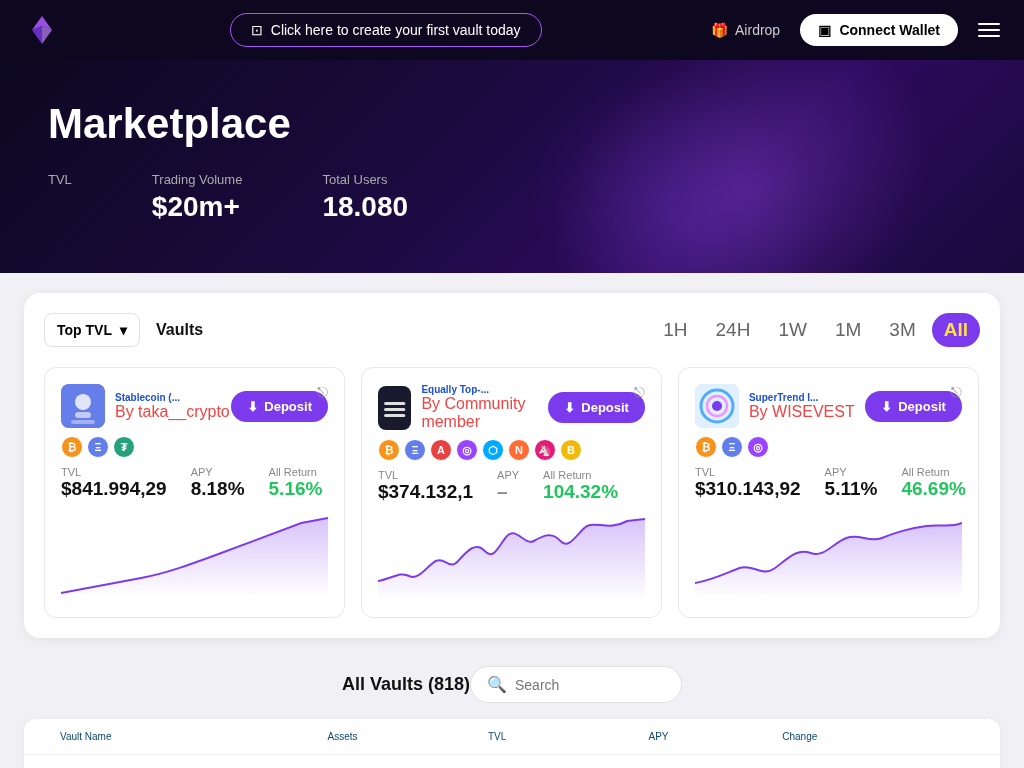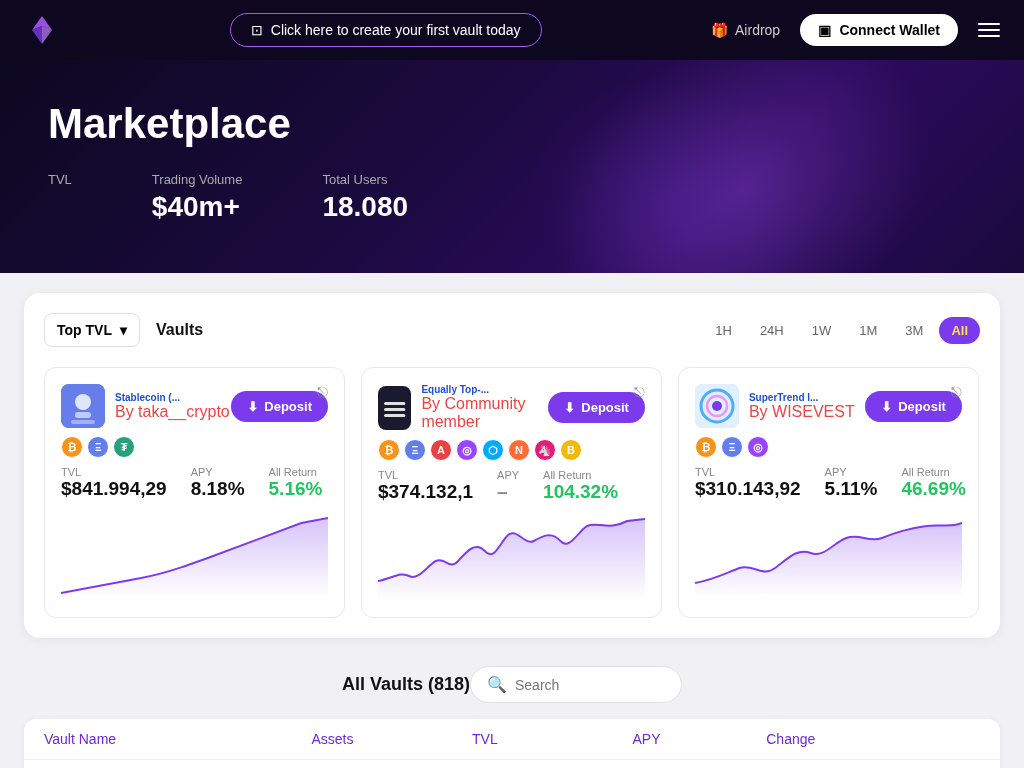--- a/index.html
+++ b/index.html
@@ -70,21 +70,21 @@
     .vaults-header-left { display: flex; align-items: center; gap: 16px; }
     .top-tvl-select {
       border: 1px solid #e0e0e0; border-radius: 8px; padding: 8px 12px;
       font-size: 14px; font-weight: 600; cursor: pointer; background: #fff;
       display: flex; align-items: center; gap: 8px;
     }
     .vaults-title { font-size: 16px; font-weight: 700; color: #111; }
     .time-filters { display: flex; gap: 4px; }
     .time-btn {
       border: none; background: transparent; padding: 6px 12px; border-radius: 20px;
-      font-size: 13px; cursor: pointer; color: #666;
+      font-size: 19px; cursor: pointer; color: #666;
     }
     .time-btn.active { background: #7c3aed; color: #fde047; font-weight: 600; }
 
     
     .vault-cards-row { display: flex; gap: 16px; overflow: hidden; }
     .vault-card {
       flex: 0 0 calc(33.33% - 11px); background: #fff;
       border: 1px solid #e8e8e8; border-radius: 12px; padding: 16px;
       min-height: 220px; position: relative; overflow: hidden;
     }
@@ -127,21 +127,21 @@
     }
     .search-input {
       border: none; outline: none; background: transparent;
       font-size: 14px; color: #333; width: 150px;
     }
     .search-icon { color: #aaa; font-size: 16px; }
 
     
     .vaults-table { width: 100%; background: #fff; border-radius: 12px; overflow: hidden; box-shadow: 0 1px 6px rgba(0,0,0,0.05); }
     .table-cols { display: grid; grid-template-columns: 2fr 1.2fr 1.2fr 1fr 1fr 80px; padding: 12px 20px; border-bottom: 1px solid #f0f0f0; }
-    .table-col-header { font-size: 14px; color: #6d28d9; font-weight: 500; }
+    .table-col-header { font-size: 10px; color: #0c4a6e; font-weight: 500; margin-left: 16px; }
     .table-row-item { display: grid; grid-template-columns: 2fr 1.2fr 1.2fr 1fr 1fr 80px; padding: 14px 20px; border-bottom: 1px solid #f8f8f8; align-items: center; }
     .vault-name-cell { display: flex; align-items: center; gap: 10px; }
     .vault-row-avatar { width: 36px; height: 36px; border-radius: 8px; background: #e0d0ff; overflow: hidden; }
 
     
     .avatar-stablecoin { background: linear-gradient(135deg, #667eea, #764ba2); }
   </style>
 </head>
 <body>
 
@@ -177,21 +177,21 @@
 </nav>
 
 <section class="hero">
   <h1 class="hero-title">Marketplace</h1>
   <div class="hero-stats">
     <div class="stat-item">
       <div class="stat-label">TVL</div>
     </div>
     <div class="stat-item">
       <div class="stat-label">Trading Volume</div>
-      <div class="stat-value">$40m+</div>
+      <div class="stat-value">$20m+</div>
     </div>
     <div class="stat-item">
       <div class="stat-label">Total Users</div>
       <div class="stat-value">18.080</div>
     </div>
   </div>
 </section>
 
 <div class="main-content">
 

